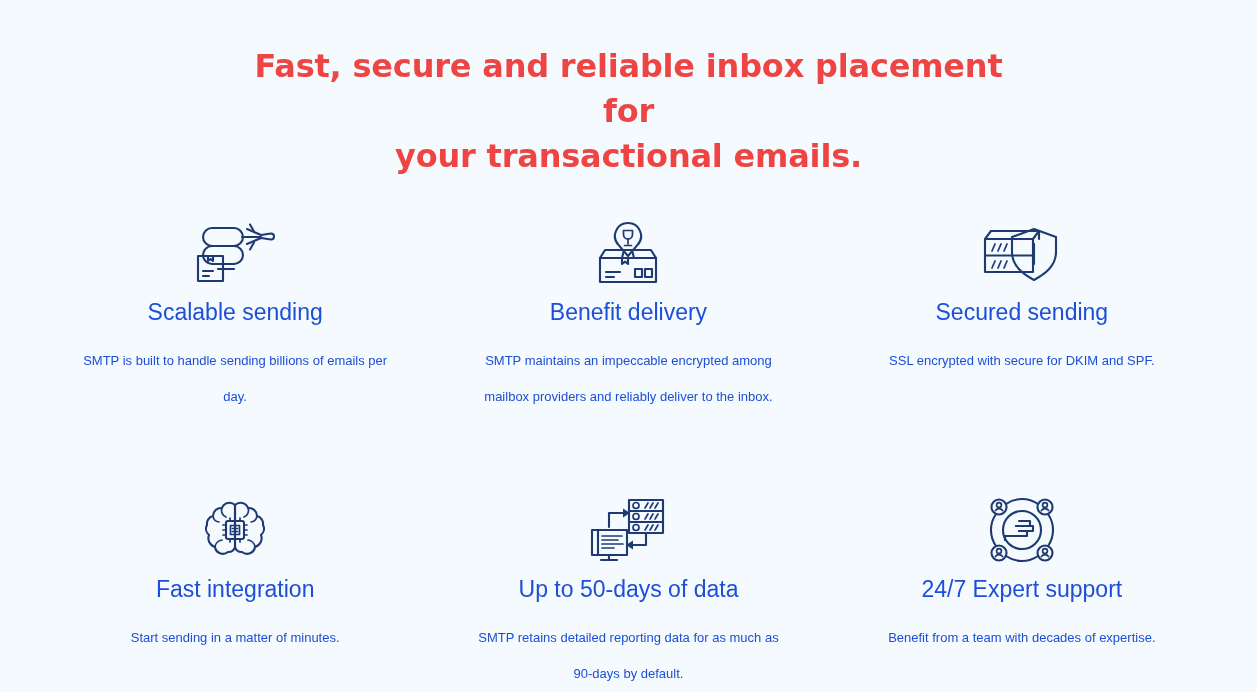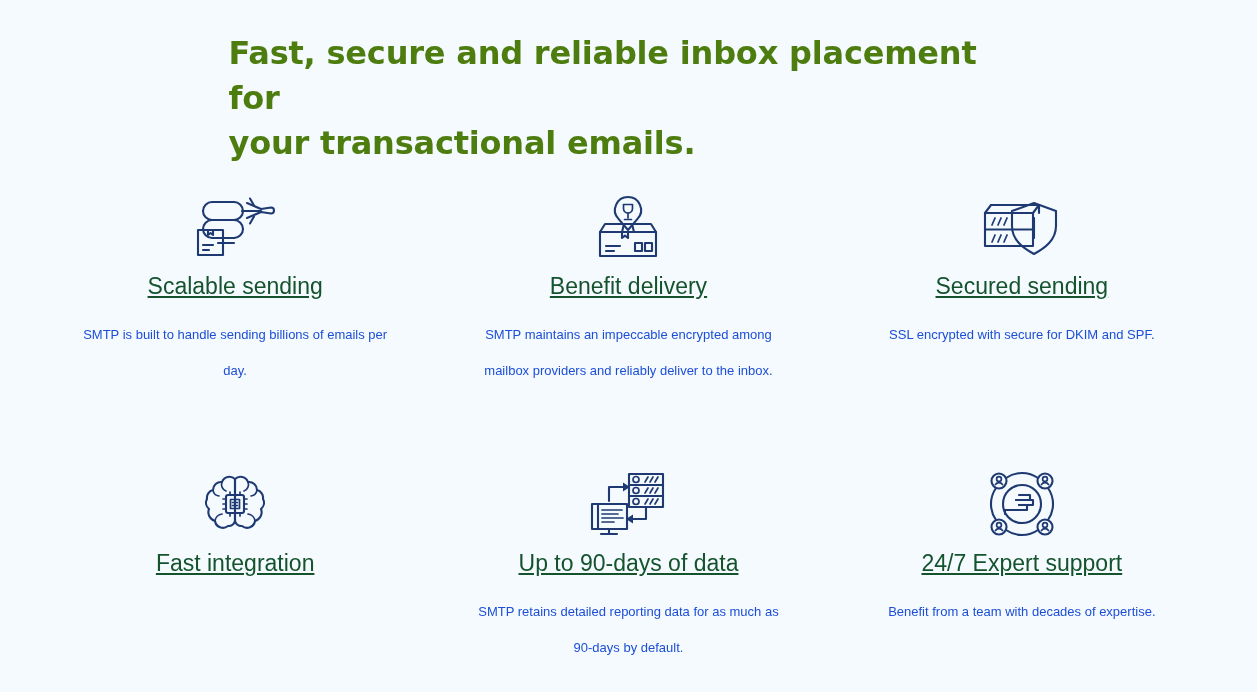--- a/index.html
+++ b/index.html
@@ -15,28 +15,29 @@
     font-family: "Liberation Sans", sans-serif;
     overflow: hidden;
   }
   .page {
     width: 1257px;
     height: 692px;
     background: #f4fafd;
     padding-top: 28px;
   }
   .headline {
-    color: #4d7c0f;
+    text-align: center;
+    color: #ef4444;
     font-family: "DejaVu Sans", sans-serif;
     font-weight: 700;
     font-size: 32px;
     line-height: 45px;
     letter-spacing: -0.2px;
     max-width: 820px;
-    margin: 3px auto;
+    margin: 16px auto;
     padding: 0 10px;
   }
   .headline .line { display: block; }
 
   .grid {
     display: grid;
     grid-template-columns: repeat(3, 1fr);
     width: 1180px;
     margin: 0 auto;
     padding-top: 22px;
@@ -53,27 +54,26 @@
   .icon-wrap {
     height: 72px;
     display: flex;
     align-items: center;
     justify-content: center;
     margin-bottom: 8px;
   }
   .icon-wrap svg { display: block; }
 
   .card-title {
-    color: #14532d;
+    color: #1d4ed8;
     font-size: 23px;
     line-height: 30px;
     font-weight: 400;
     margin: 0 0 16px 0;
     font-family: "Liberation Sans", sans-serif;
-    text-decoration: underline;
   }
   .card-desc {
     color: #1d4ed8;
     font-size: 13px;
     line-height: 36px;
     font-weight: 400;
     margin: 0;
     max-width: 320px;
     font-family: "Liberation Sans", sans-serif;
   }
@@ -190,20 +190,21 @@
           <rect class="stroke-thin" x="28.5" y="27.5" width="9" height="9"></rect>
           <path class="stroke-thin" d="M30.5 30.5 h5"></path>
           <path class="stroke-thin" d="M30.5 33.5 h5"></path>
           <path class="stroke-thin" d="M28 23 v-3 M33 23 v-3 M38 23 v-3"></path>
           <path class="stroke-thin" d="M28 41 v3 M33 41 v3 M38 41 v3"></path>
           <path class="stroke-thin" d="M24 27 h-3 M24 32 h-3 M24 37 h-3"></path>
           <path class="stroke-thin" d="M42 27 h3 M42 32 h3 M42 37 h3"></path>
         </svg>
       </div>
       <h3 class="card-title">Fast integration</h3>
+      <p class="card-desc">Start sending in a matter of minutes.</p>
     </div>
 
     <div class="cell">
       <div class="icon-wrap">
         <svg width="78" height="66" viewBox="0 0 78 66" aria-hidden="true">
           <rect class="stroke" x="40" y="3" width="34" height="11"></rect>
           <rect class="stroke" x="40" y="14" width="34" height="11"></rect>
           <rect class="stroke" x="40" y="25" width="34" height="11"></rect>
           <circle class="stroke-thin" cx="47" cy="8.5" r="3"></circle>
           <circle class="stroke-thin" cx="47" cy="19.5" r="3"></circle>
@@ -218,21 +219,21 @@
           <rect class="stroke" x="3" y="33" width="35" height="25"></rect>
           <path class="stroke" d="M9 33 v25"></path>
           <path class="stroke-thin" d="M13 39 h20"></path>
           <path class="stroke-thin" d="M13 43 h16"></path>
           <path class="stroke-thin" d="M13 47 h21"></path>
           <path class="stroke-thin" d="M13 51 h12"></path>
           <path class="stroke" d="M20 58 v5"></path>
           <path class="stroke" d="M12 63 h16"></path>
         </svg>
       </div>
-      <h3 class="card-title">Up to 90-days of data</h3>
+      <h3 class="card-title">Up to 50-days of data</h3>
       <p class="card-desc">SMTP retains detailed reporting data for as much as 90-days by default.</p>
     </div>
 
     <div class="cell">
       <div class="icon-wrap">
         <svg width="66" height="66" viewBox="0 0 66 66" aria-hidden="true">
           <circle class="stroke" cx="33" cy="33" r="19"></circle>
           <circle class="stroke" cx="10" cy="10" r="7.5"></circle>
           <circle class="stroke" cx="56" cy="10" r="7.5"></circle>
           <circle class="stroke" cx="10" cy="56" r="7.5"></circle>

